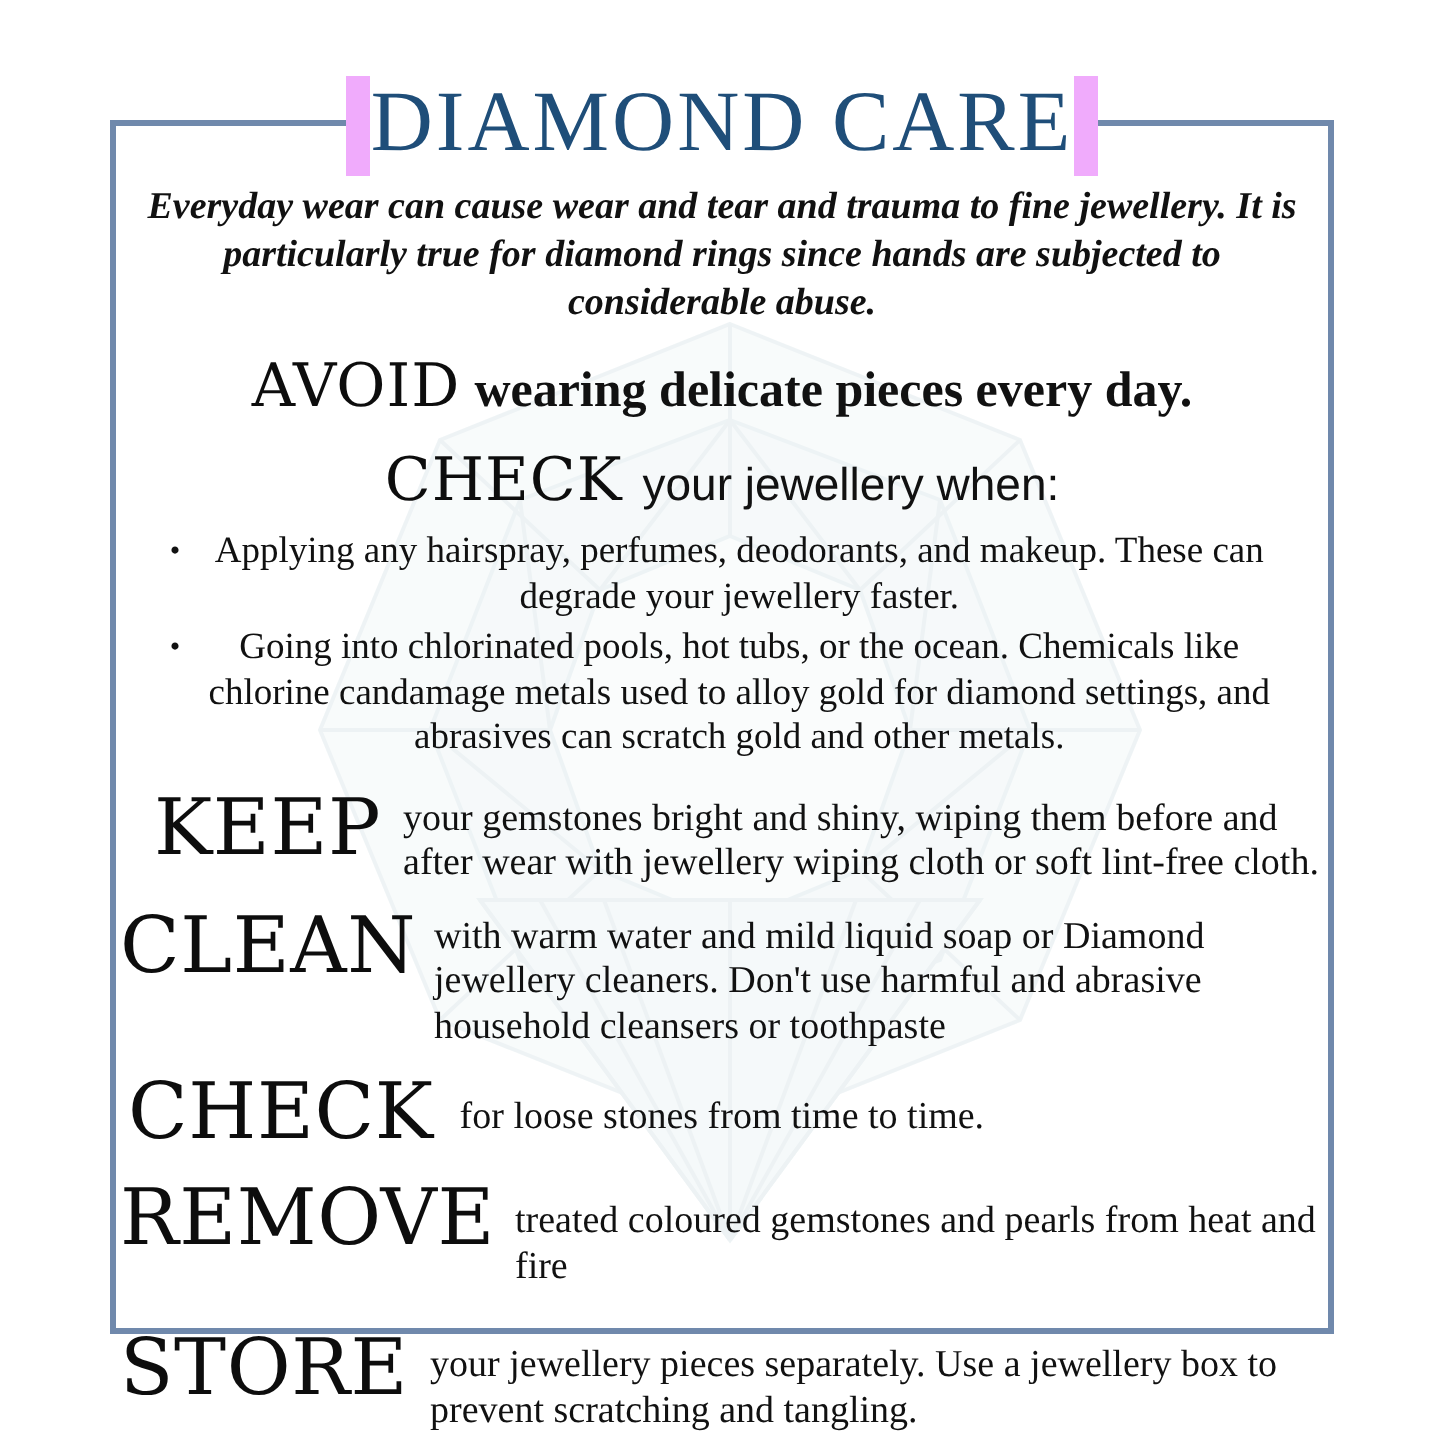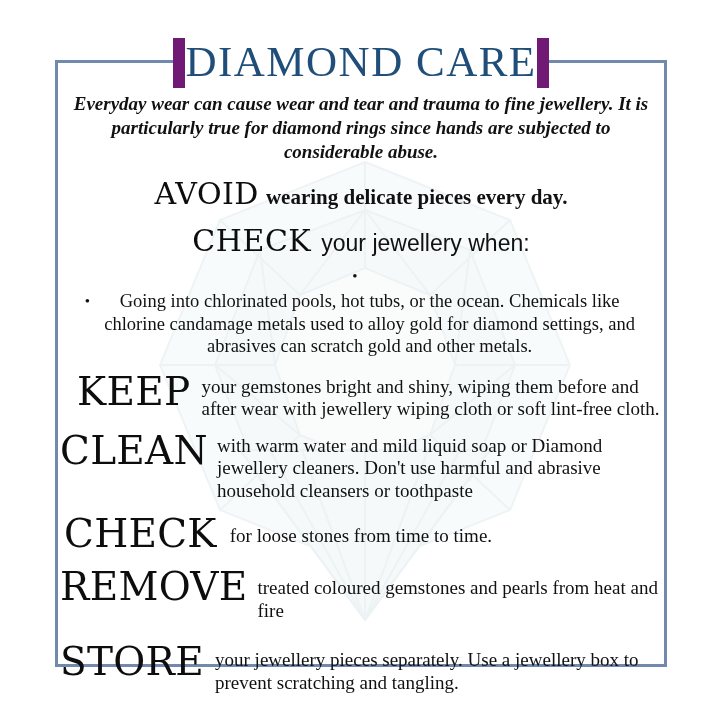--- a/index.html
+++ b/index.html
@@ -61,21 +61,21 @@
     padding: 0 0 2px 0;
     background: #ffffff;
     display: block;
   }
   #title-wrap {
     position: relative;
     text-align: center;
   }
   #title-inner {
     display: inline-block;
-    background: #701a75;
+    background: #f0abfc;
     padding: 0 12px;
   }
 
   #intro {
     text-align: center;
     font-style: italic;
     font-weight: bold;
     font-size: 19px;
     line-height: 24px;
     color: #111111;
@@ -93,21 +93,21 @@
     font-family: "DejaVu Serif", "Liberation Serif", serif;
     font-weight: 300;
     font-size: 30px;
     letter-spacing: 0.5px;
     color: #0d0d0d;
     vertical-align: baseline;
   }
   .kw-rest-bold {
     font-family: "Liberation Serif", "DejaVu Serif", serif;
     font-weight: bold;
-    font-size: 21px;
+    font-size: 25px;
     color: #111111;
     padding-left: 7px;
   }
   .kw-rest-sans {
     font-family: "Liberation Sans", "DejaVu Sans", sans-serif;
     font-weight: 400;
     font-size: 23px;
     color: #111111;
     padding-left: 10px;
   }
@@ -236,20 +236,21 @@
       <span class="kw-big">AVOID</span><span class="kw-rest-bold">wearing delicate pieces every day.</span>
     </div>
 
     <div class="kw-line">
       <span class="kw-big">CHECK</span><span class="kw-rest-sans">your jewellery when:</span>
     </div>
 
     <div class="bullets">
       <div class="bullet-item">
         <span class="bullet-dot">•</span>
+        <span class="bullet-text">Applying any hairspray, perfumes, deodorants, and makeup. These can degrade your jewellery faster.</span>
       </div>
       <div class="bullet-item">
         <span class="bullet-dot">•</span>
         <span class="bullet-text">Going into chlorinated pools, hot tubs, or the ocean. Chemicals like chlorine candamage metals used to alloy gold for diamond settings, and abrasives can scratch gold and other metals.</span>
       </div>
     </div>
 
     <div class="kw-block" id="block-keep">
       <span class="kw-label">KEEP</span>
       <span class="kw-body">your gemstones bright and shiny, wiping them before and after wear with jewellery wiping cloth or soft lint-free cloth.</span>

